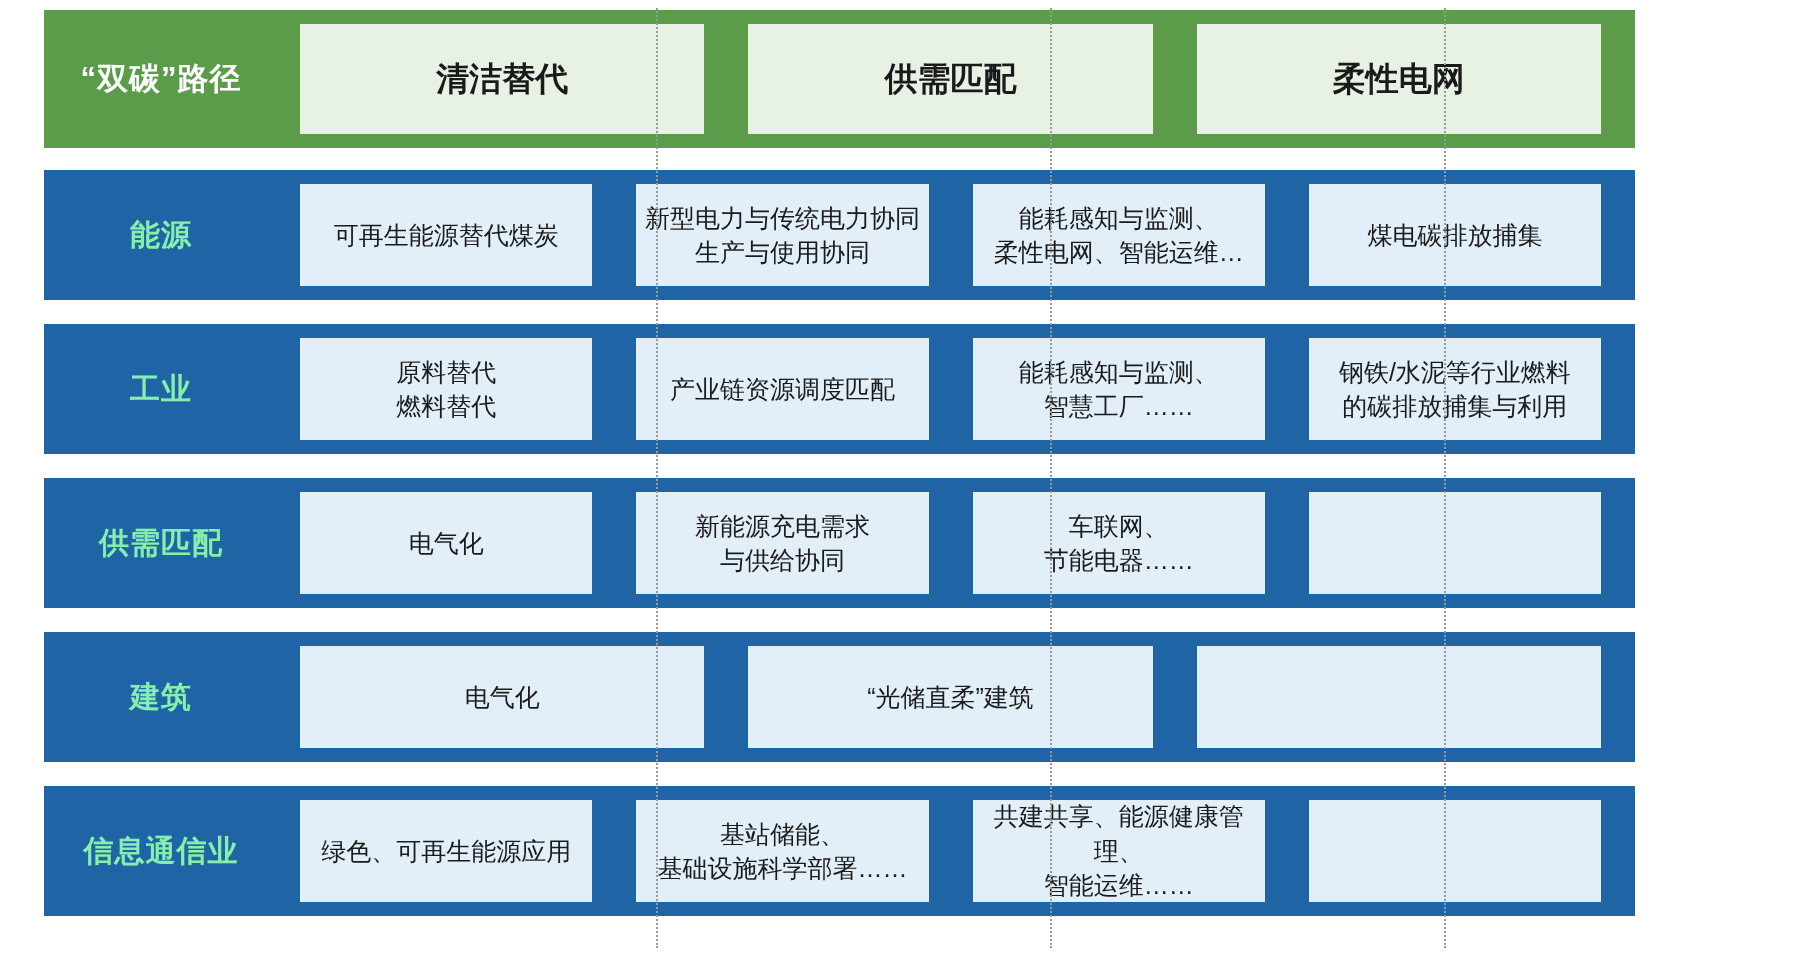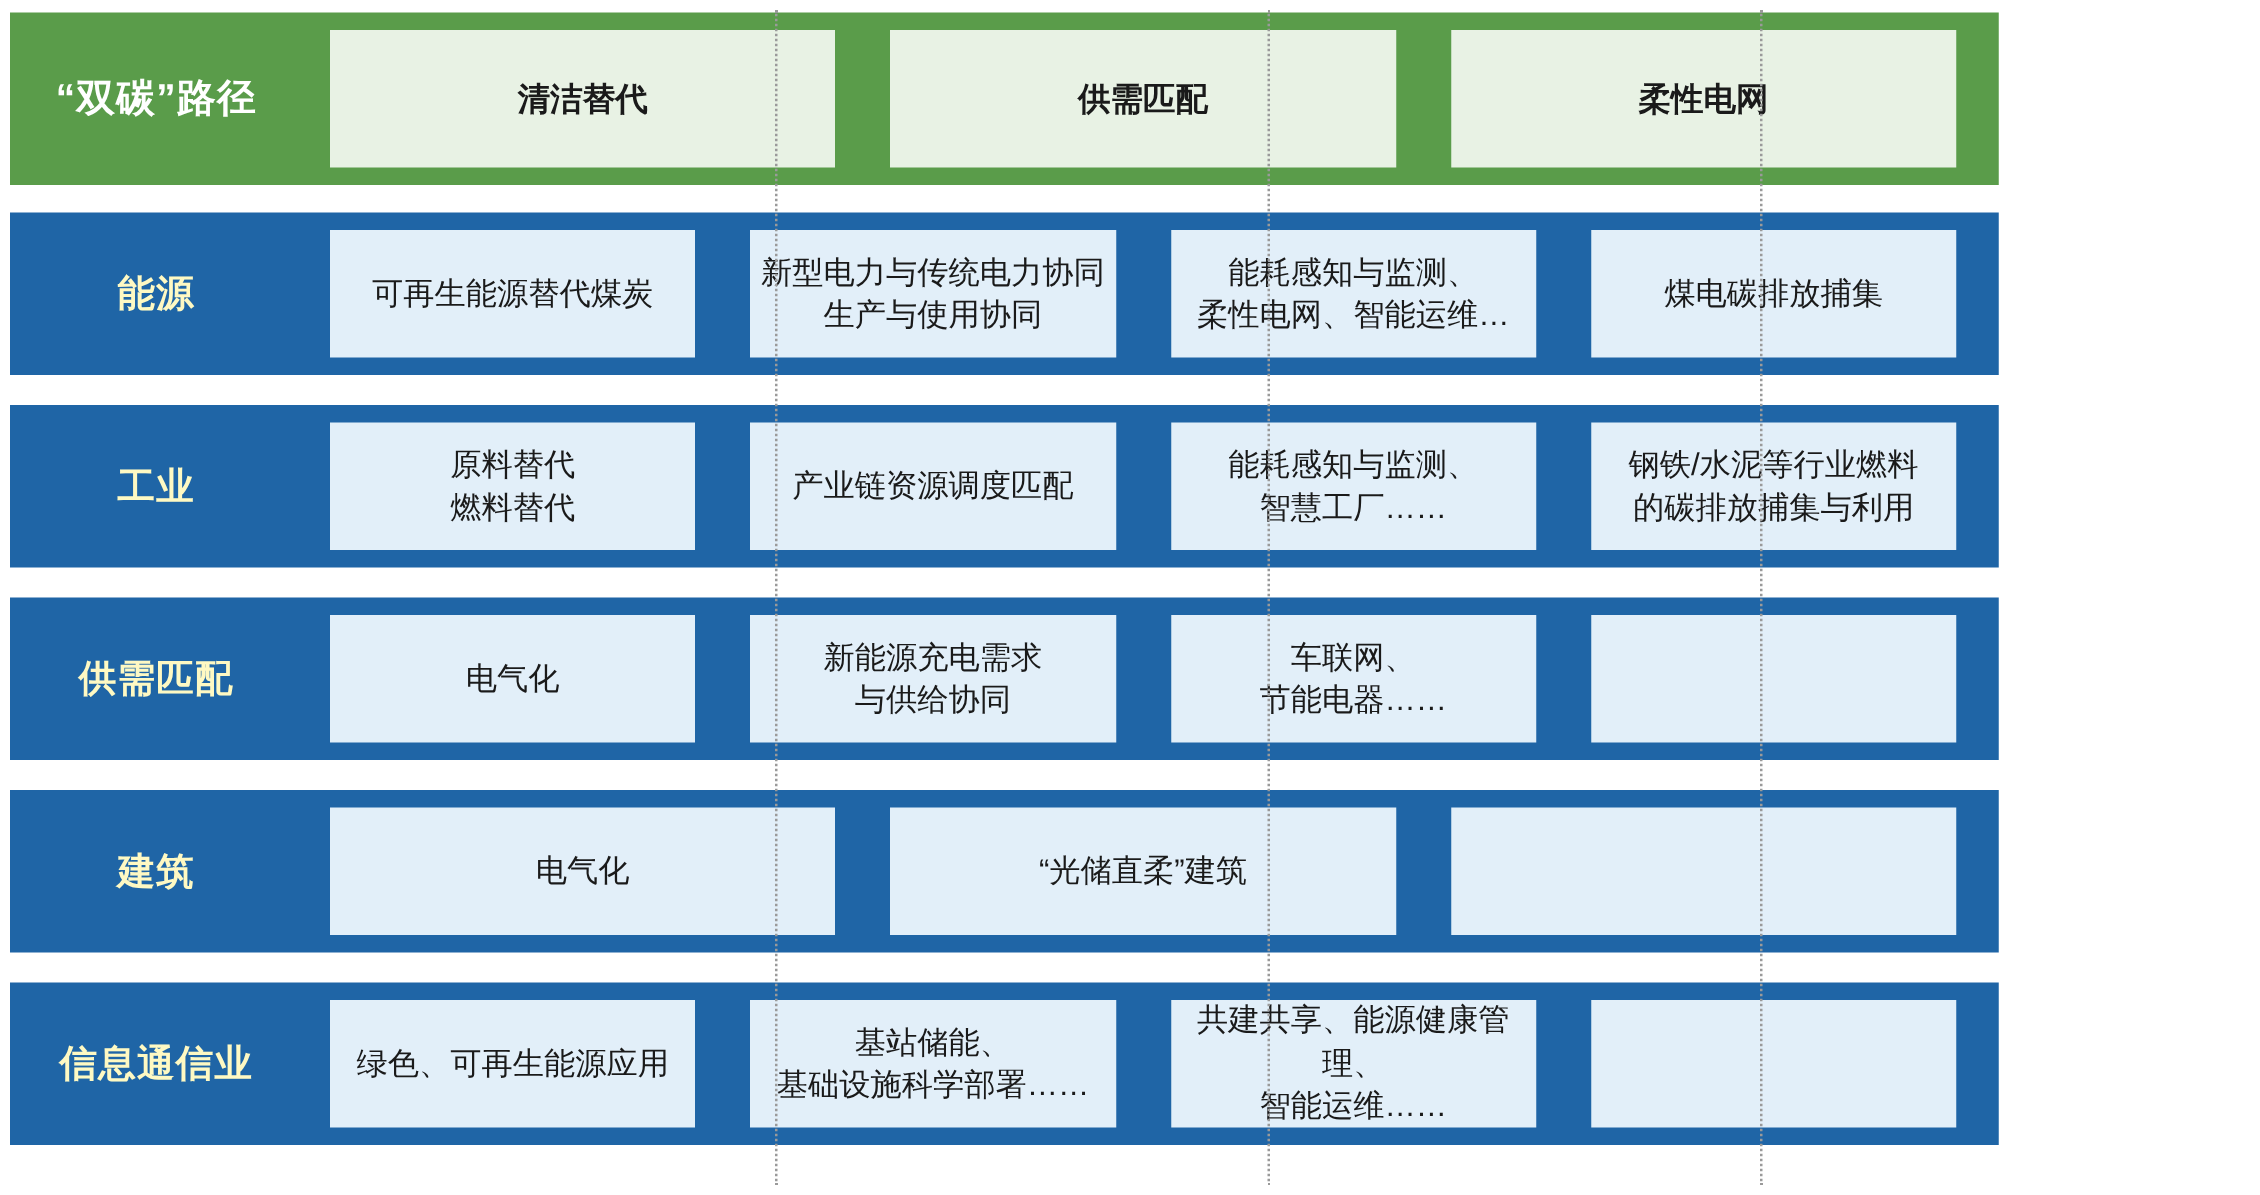--- a/index.html
+++ b/index.html
@@ -13,20 +13,21 @@
     font-family: "Liberation Sans", sans-serif;
     overflow: hidden;
   }
 
   .matrix {
     position: relative;
     width: 1637px;
     height: 956px;
     box-sizing: border-box;
     padding: 10px 38px 10px 8px;
+    margin-left: 36px;
   }
 
   
   .dotted-line {
     position: absolute;
     top: 8px;
     bottom: 8px;
     width: 0;
     border-left: 2px dotted #9a9a9a;
     z-index: 5;
@@ -52,21 +53,21 @@
     font-weight: bold;
     letter-spacing: 1px;
   }
   .header-cell {
     flex: 1 1 0;
     margin: 0 22px;
     background: #e8f2e4;
     display: flex;
     align-items: center;
     justify-content: center;
-    font-size: 26px;
+    font-size: 33px;
     font-weight: bold;
     color: #1a1a1a;
   }
 
   .gap {
     height: 22px;
   }
 
   .data-row {
     display: flex;
@@ -77,21 +78,21 @@
     padding: 14px 12px 14px 0;
     margin-bottom: 24px;
     position: relative;
     z-index: 2;
   }
   .row-label {
     flex: 0 0 234px;
     display: flex;
     align-items: center;
     justify-content: center;
-    color: #fef9c3;
+    color: #86efac;
     font-size: 30px;
     font-weight: bold;
     letter-spacing: 1px;
   }
   .data-cell {
     flex: 1 1 0;
     margin: 0 22px;
     background: #e2eff9;
     display: flex;
     align-items: center;

